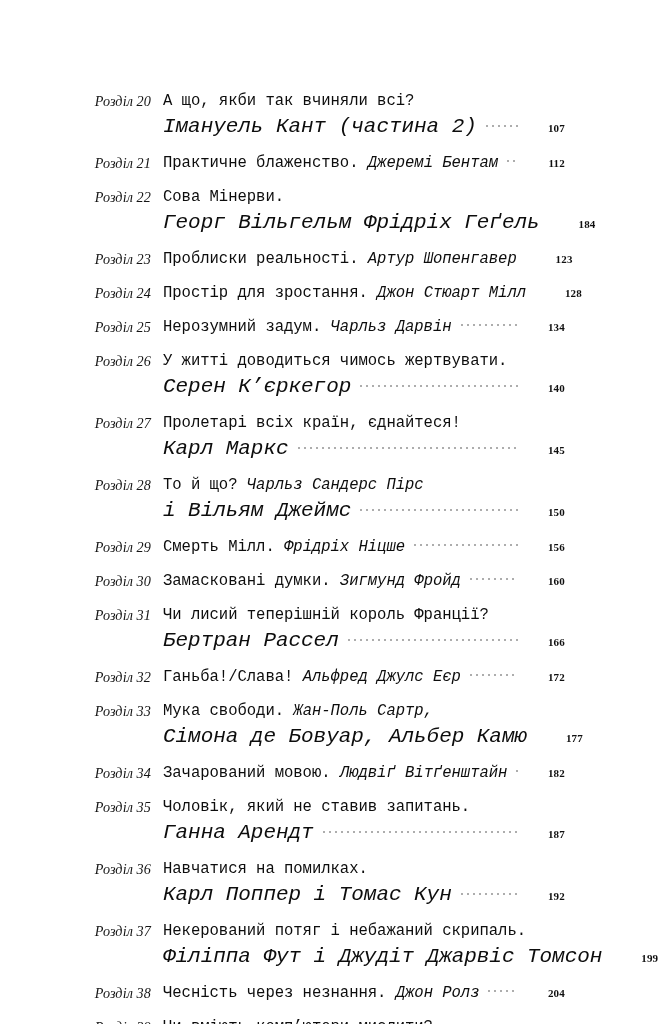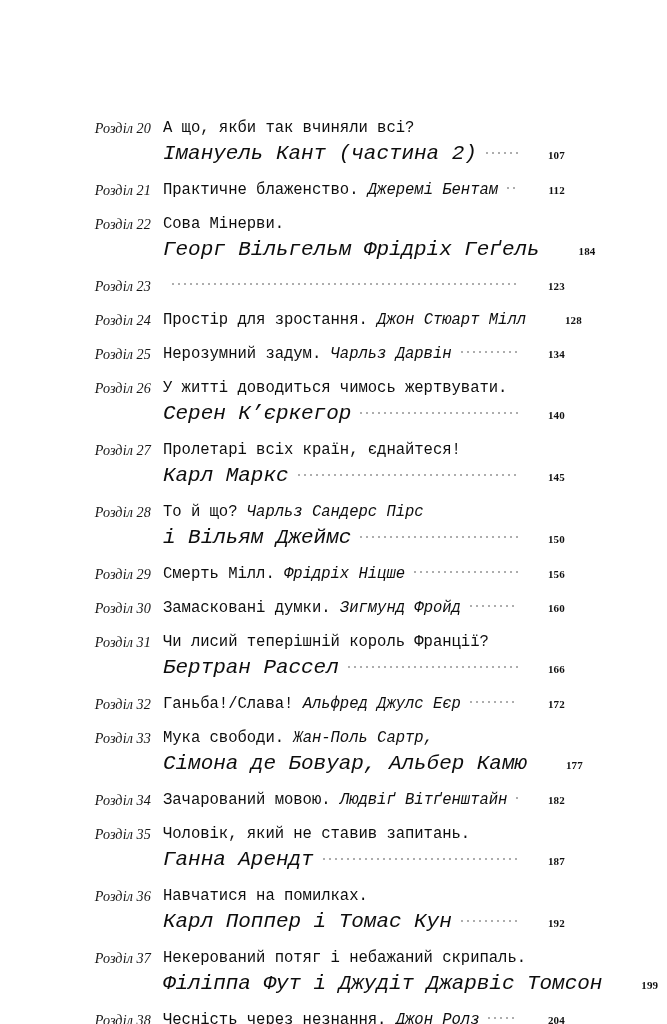--- a/index.html
+++ b/index.html
@@ -15,21 +15,21 @@
     font-family: "Liberation Serif", "DejaVu Serif", serif;
     color: #111111;
     -webkit-font-smoothing: antialiased;
   }
 
   .page {
     position: relative;
     width: 667px;
     height: 872px;
     box-sizing: border-box;
-    padding: 115px 102px 0 83px;
+    padding: 88px 102px 0 83px;
   }
 
   .toc {
     width: 482px;
   }
 
   
   .entry {
     position: relative;
     display: flex;
@@ -156,20 +156,21 @@
             <span class="ln-text">Георг Вільгельм Фрідріх Геґель</span>
             <span class="leader"></span>
             <span class="pageno">184</span>
           </div>
         </div>
       </div>
       <div class="entry">
         <div class="entry-label">Розділ 23</div>
         <div class="entry-body">
           <div class="entry-line">
+            <span class="ln-text"><span>Проблиски реальності.</span> <span class="auth">Артур Шопенгавер</span></span>
             <span class="leader"></span>
             <span class="pageno">123</span>
           </div>
         </div>
       </div>
       <div class="entry">
         <div class="entry-label">Розділ 24</div>
         <div class="entry-body">
           <div class="entry-line">
             <span class="ln-text"><span>Простір для зростання.</span> <span class="auth">Джон Стюарт Мілл</span></span>

